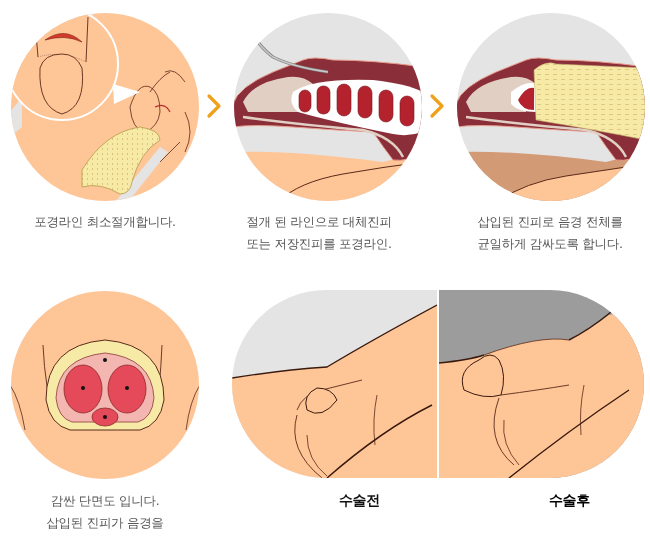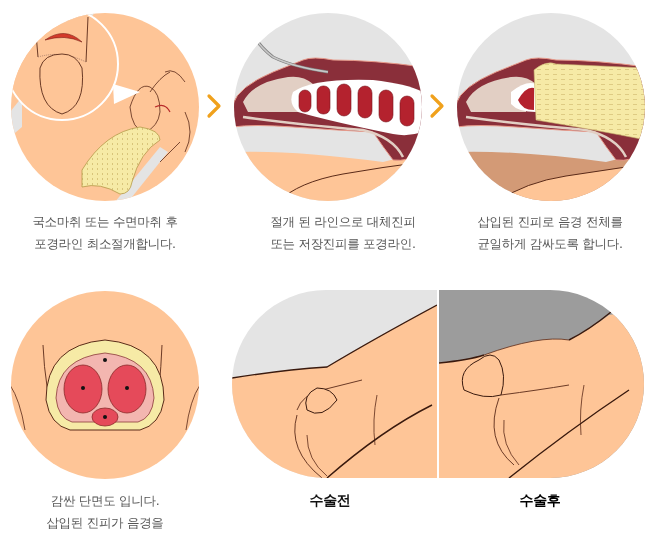--- a/index.html
+++ b/index.html
@@ -1,21 +1,21 @@
 <!DOCTYPE html>
 <html><head>
 <meta charset="utf-8">
 <style>
   html, body { margin: 0; padding: 0; background: #ffffff; }
   body { width: 650px; height: 545px; position: relative; overflow: hidden;
          font-family: "DejaVu Sans", "Liberation Sans", sans-serif; }
   .abs { position: absolute; }
   .cap { position: absolute; text-align: center; font-size: 12.5px; line-height: 22px; color: #555555; letter-spacing: -0.3px; }
   .cap span { display: block; white-space: nowrap; }
-  .label { position: absolute; text-align: center; font-size: 14px; font-weight: bold; letter-spacing: -0.3px; }
+  .label { position: absolute; text-align: right; font-size: 14px; font-weight: bold; letter-spacing: -0.3px; }
   svg { display: block; }
 </style>
 </head>
 <body>
 
 <div class="abs" style="left:10px; top:12px; width:190px; height:190px;">
   <svg width="190" height="190" viewBox="0 0 190 190">
     <defs>
       <clipPath id="c1">
           <circle cx="95" cy="95" r="94"></circle>
@@ -123,24 +123,23 @@
       <path d="M55 80 Q70 68 80 72 L80 100 Q62 100 55 92 Z" fill="#ffffff"></path>
       <path d="M62 88 Q70 74 78 76 L78 98 Q66 98 62 88 Z" fill="#b4222e"></path>
       <path d="M10 105 Q60 112 130 118 Q160 125 170 145" fill="none" stroke="#e2cfc4" stroke-width="2.5"></path>
 
       <path d="M78 58 Q90 48 100 52 L190 56 L190 128 Q140 118 80 108 Z" fill="url(#dash3)" stroke="#c8b070" stroke-width="0.6"></path>
     </g>
   </svg>
 </div>
 
 <div class="cap" style="left:0px; top:211px; width:210px;">
-  <span>국소마취 또는 수면마취 후</span>
   <span>포경라인 최소절개합니다.</span>
 </div>
-<div class="cap" style="left:238px; top:211px; width:210px;">
+<div class="cap" style="left:214px; top:211px; width:210px;">
   <span>절개 된 라인으로 대체진피</span>
   <span>또는 저장진피를 포경라인.</span>
 </div>
 <div class="cap" style="left:445px; top:211px; width:210px;">
   <span>삽입된 진피로 음경 전체를</span>
   <span>균일하게 감싸도록 합니다.</span>
 </div>
 
 <div class="abs" style="left:10px; top:290px; width:190px; height:190px;">
   <svg width="190" height="190" viewBox="0 0 190 190">

